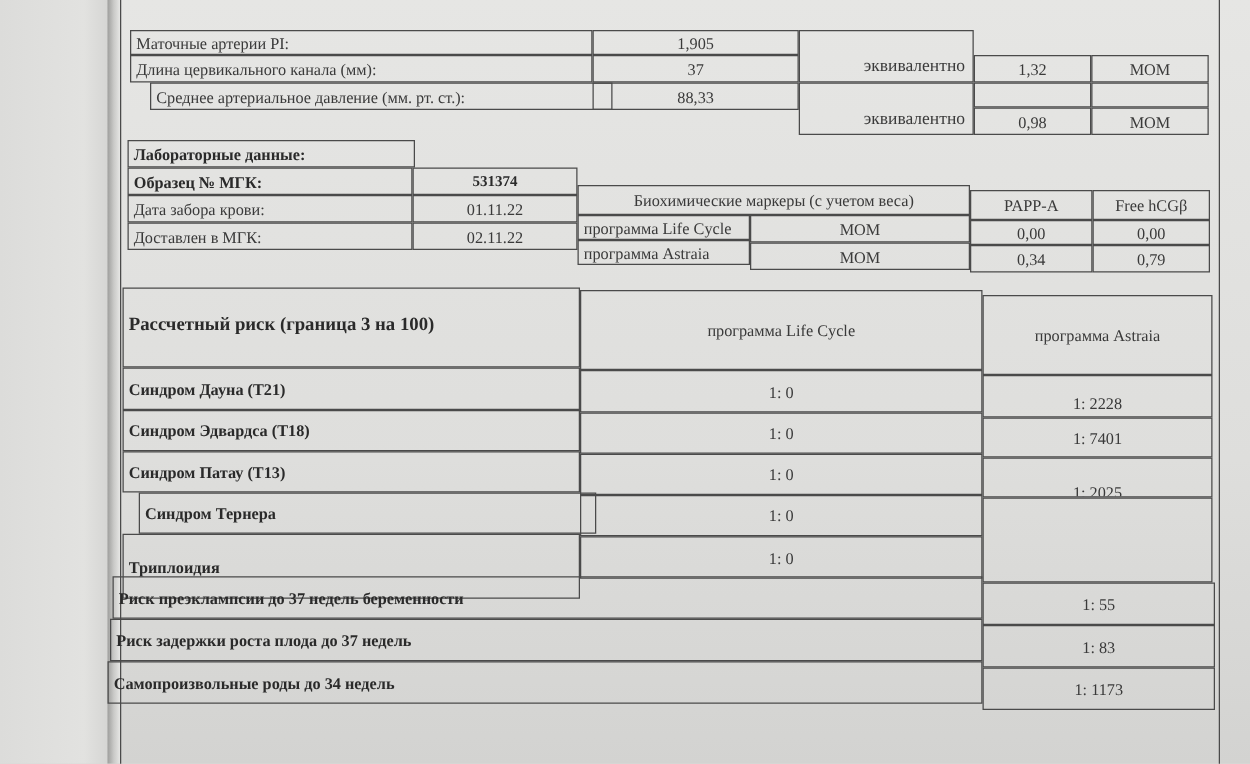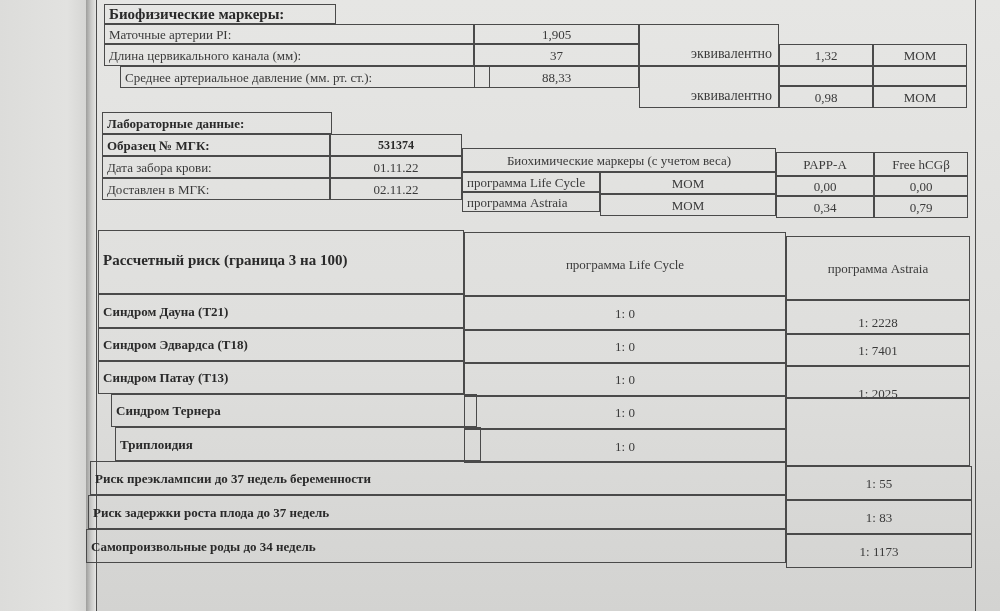--- a/index.html
+++ b/index.html
@@ -38,21 +38,20 @@
 </head>
 <body>
 
 <div class="back-page"></div>
 <div class="page-edge"></div>
 
 <div class="page">
 
   <div class="outer" style="left:0;top:-10px;width:880px;height:640px;"></div>
 
-  <div class="cell b l" style="left:8px;top:4px;width:232px;height:20px;font-size:15px;">Биофизические маркеры:</div>
 
   <div>
 
     <div class="cell l" style="left:8px;top:24px;width:370px;height:20px;">Маточные артерии PI:</div>
     <div class="cell c" style="left:378px;top:24px;width:165px;height:20px;">1,905</div>
     <div class="cell r" style="left:543px;top:24px;width:140px;height:42px;font-size:14px;align-items:flex-end;padding-bottom:4px;">эквивалентно</div>
     <div class="cell c" style="left:683px;top:44px;width:94px;height:22px;">1,32</div>
     <div class="cell c" style="left:777px;top:44px;width:94px;height:22px;">МОМ</div>
 
     <div class="cell l" style="left:8px;top:44px;width:370px;height:22px;">Длина цервикального канала (мм):</div>
@@ -106,21 +105,21 @@
     <div class="cell c" style="left:368px;top:330px;width:322px;height:33px;">1: 0</div>
     <div class="cell c" style="left:690px;top:334px;width:184px;height:32px;">1: 7401</div>
 
     <div class="cell b l" style="left:2px;top:361px;width:366px;height:33px;">Синдром Патау   (Т13)</div>
     <div class="cell c" style="left:368px;top:363px;width:322px;height:33px;">1: 0</div>
     <div class="cell c" style="left:690px;top:366px;width:184px;height:32px;align-items:flex-start;padding-top:20px;">1: 2025</div>
 
     <div class="cell b l" style="left:2px;top:394px;width:366px;height:33px;margin-left:13px;">Синдром Тернера</div>
     <div class="cell c" style="left:368px;top:396px;width:322px;height:33px;">1: 0</div>
 
-    <div class="cell b l" style="left:19px;top:427px;width:366px;height:34px;font-family:Liberation Serif, serif;">Триплоидия</div>
+    <div class="cell b l" style="left:2px;top:427px;width:366px;height:52px;font-family:Liberation Serif, serif;">Триплоидия</div>
     <div class="cell c" style="left:368px;top:429px;width:322px;height:34px;">1: 0</div>
     <div class="cell c" style="left:690px;top:398px;width:184px;height:68px;"></div>
 
     <div class="cell b l" style="left:-6px;top:461px;width:696px;height:34px;">Риск преэклампсии  до 37 недель беременности</div>
     <div class="cell c" style="left:690px;top:466px;width:186px;height:34px;">1: 55</div>
 
     <div class="cell b l" style="left:-8px;top:495px;width:698px;height:34px;">Риск задержки роста плода до 37 недель</div>
     <div class="cell c" style="left:690px;top:500px;width:186px;height:34px;">1: 83</div>
 
     <div class="cell b l" style="left:-10px;top:529px;width:700px;height:34px;">Самопроизвольные роды до 34 недель</div>

